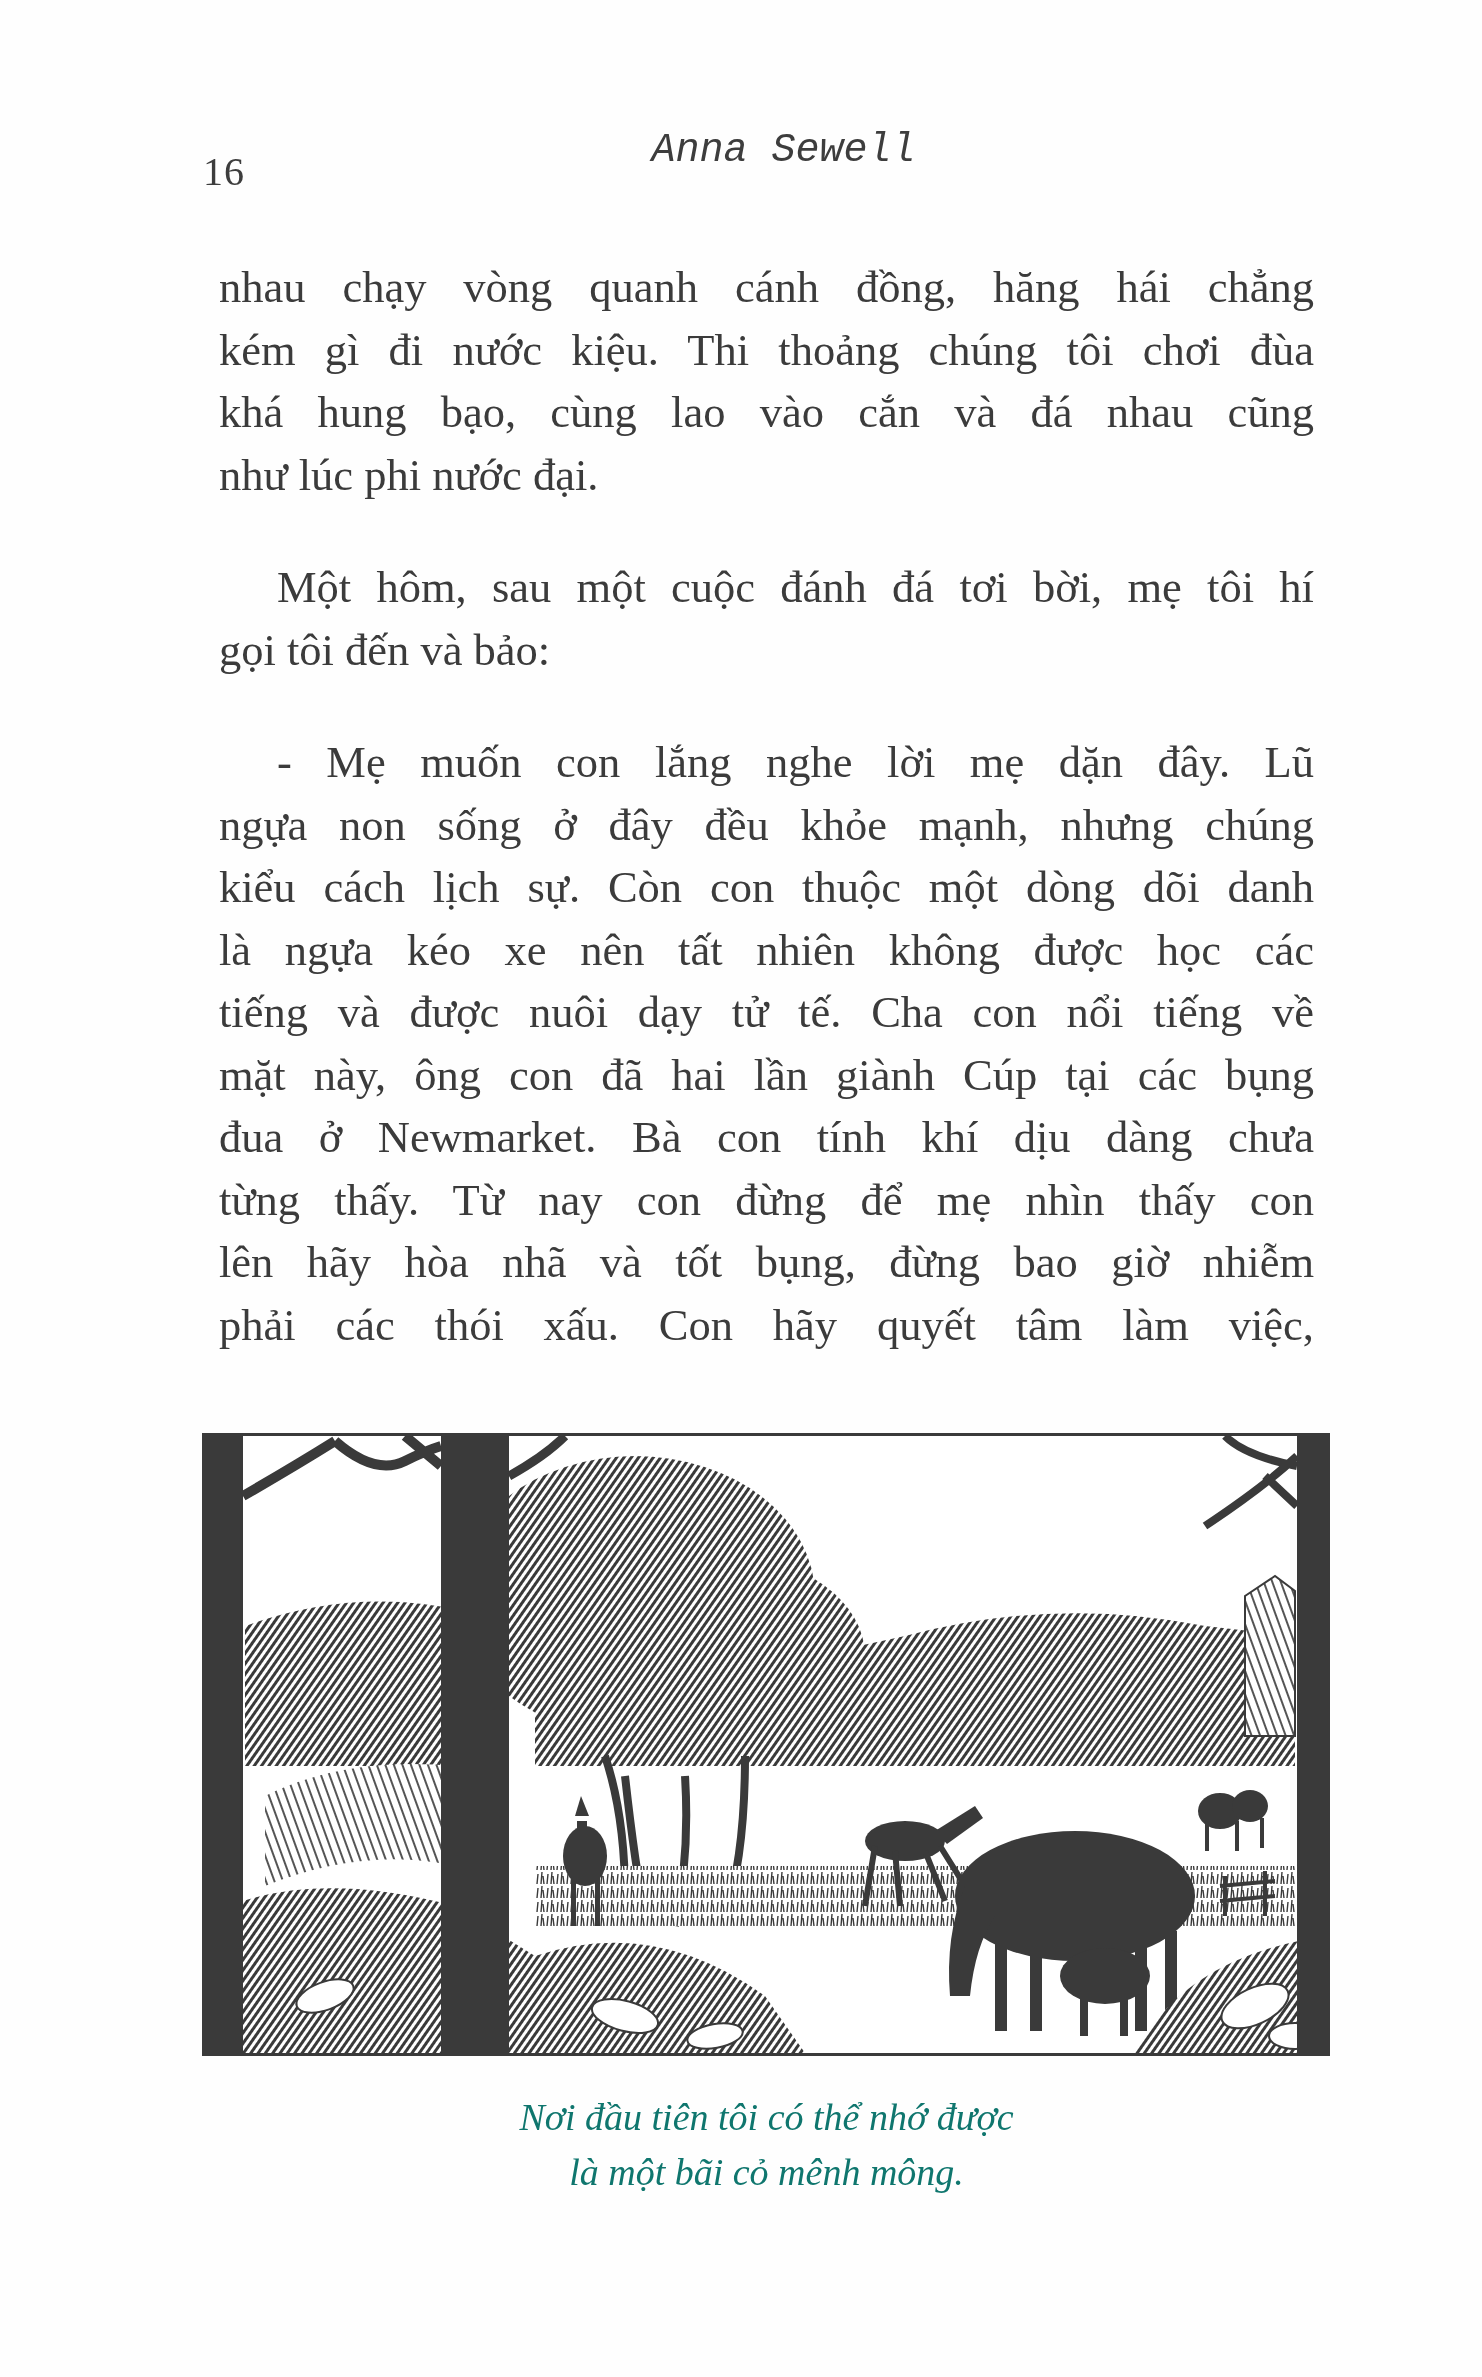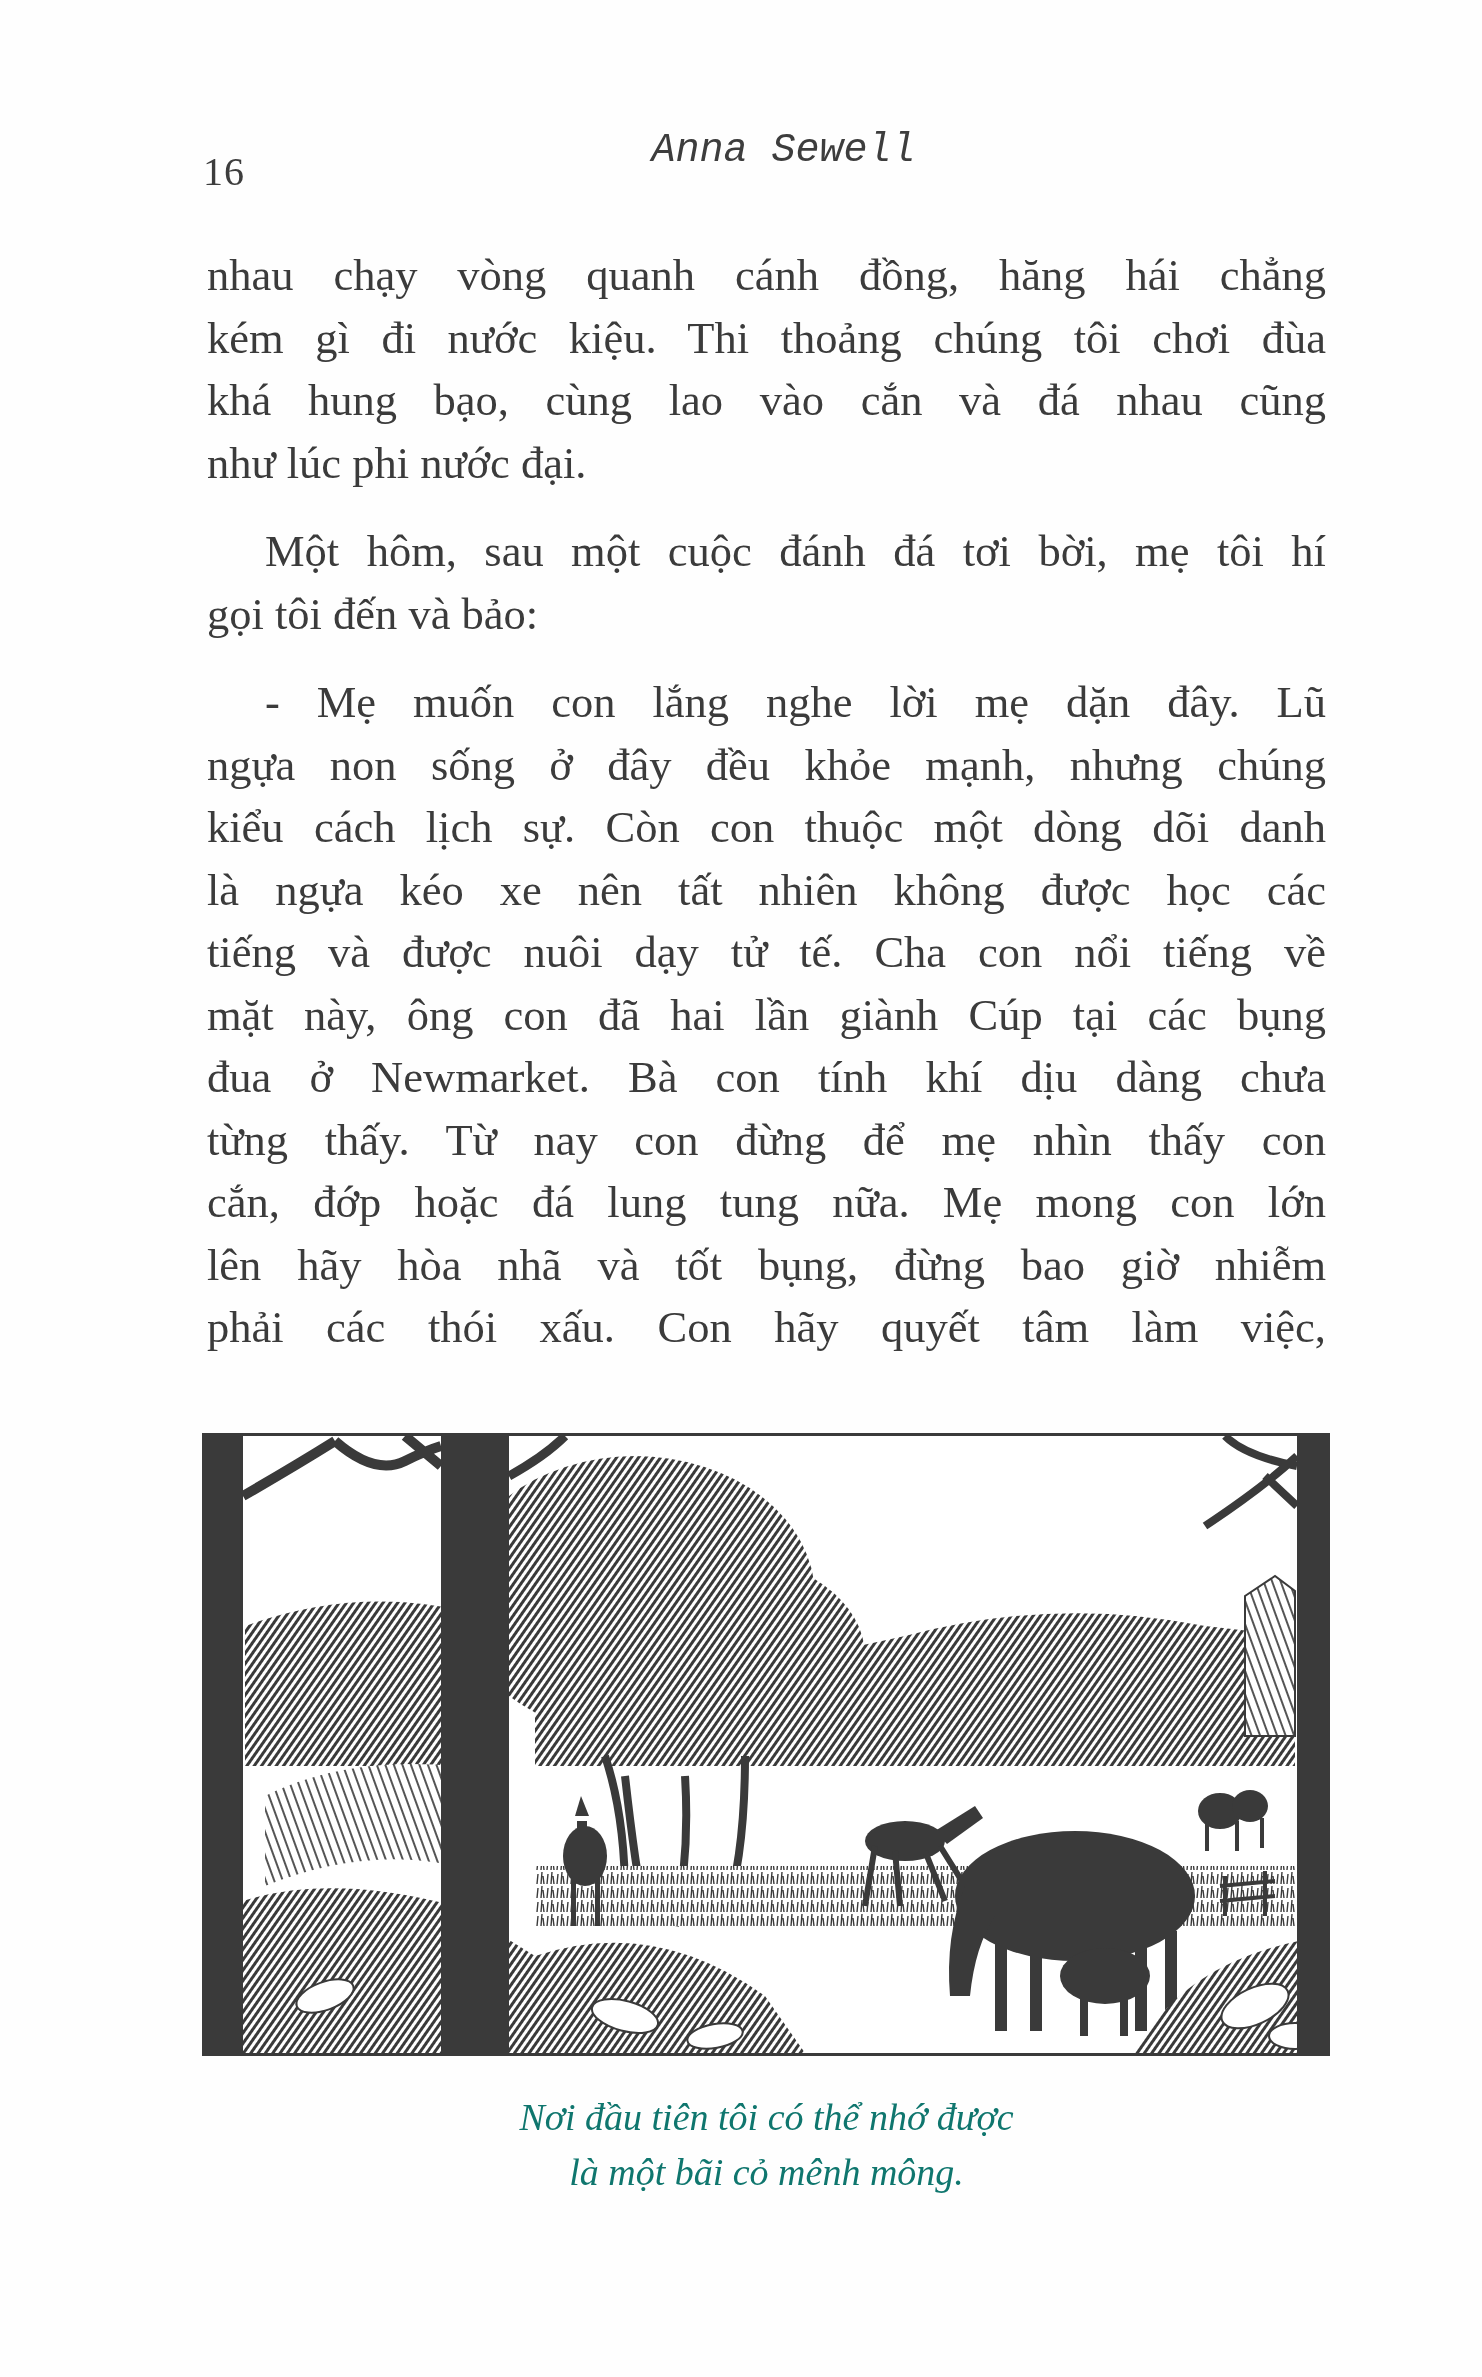--- a/index.html
+++ b/index.html
@@ -53,21 +53,21 @@
       position: absolute;
       left: 203px;
       top: 240px;
       width: 1127px;
       font-size: 44.5px;
       line-height: 62.5px;
       color: #3b3b3b;
       text-align: justify;
     }
     .body-text p {
-      margin: 4px;
+      margin: 16px;
     }
     .body-text .line {
       display: block;
       text-align: justify;
       text-align-last: justify;
       white-space: nowrap;
       height: 62.5px;
     }
     .body-text .line.last {
       text-align-last: left;
@@ -126,21 +126,20 @@
     <div class="para-gap"></div>
     <p>
       <span class="line indent">- Mẹ muốn con lắng nghe lời mẹ dặn đây. Lũ</span>
       <span class="line">ngựa non sống ở đây đều khỏe mạnh, nhưng chúng</span>
       <span class="line">kiểu cách lịch sự. Còn con thuộc một dòng dõi danh</span>
       <span class="line">là ngựa kéo xe nên tất nhiên không được học các</span>
       <span class="line">tiếng và được nuôi dạy tử tế. Cha con nổi tiếng về</span>
       <span class="line">mặt này, ông con đã hai lần giành Cúp tại các bụng</span>
       <span class="line">đua ở Newmarket. Bà con tính khí dịu dàng chưa</span>
       <span class="line">từng thấy. Từ nay con đừng để mẹ nhìn thấy con</span>
-      <span class="line">cắn, đớp hoặc đá lung tung nữa. Mẹ mong con lớn</span>
       <span class="line">lên hãy hòa nhã và tốt bụng, đừng bao giờ nhiễm</span>
       <span class="line">phải các thói xấu. Con hãy quyết tâm làm việc,</span>
     </p>
   </div>
 
   <div class="illustration">
     <svg width="1122" height="617" viewBox="0 0 1122 617">
       <defs>
         <pattern id="hatch" width="6" height="6" patternUnits="userSpaceOnUse" patternTransform="rotate(35)">
           <rect width="6" height="6" fill="#ffffff"></rect>

